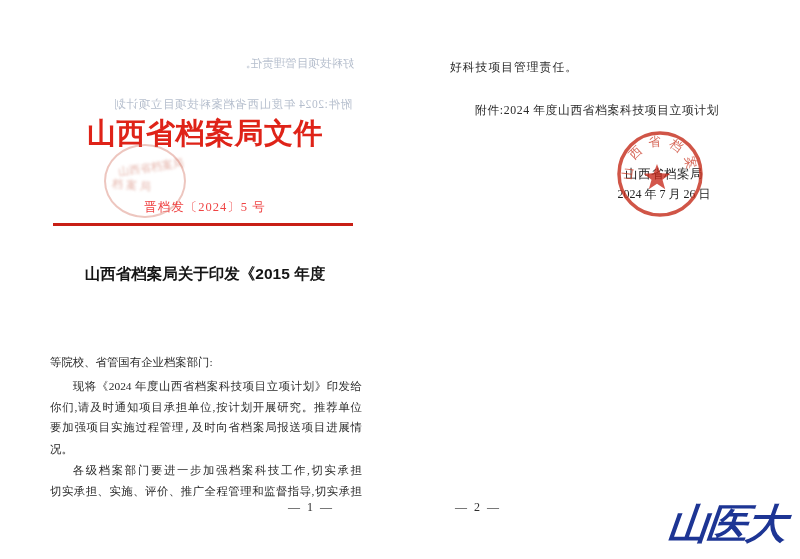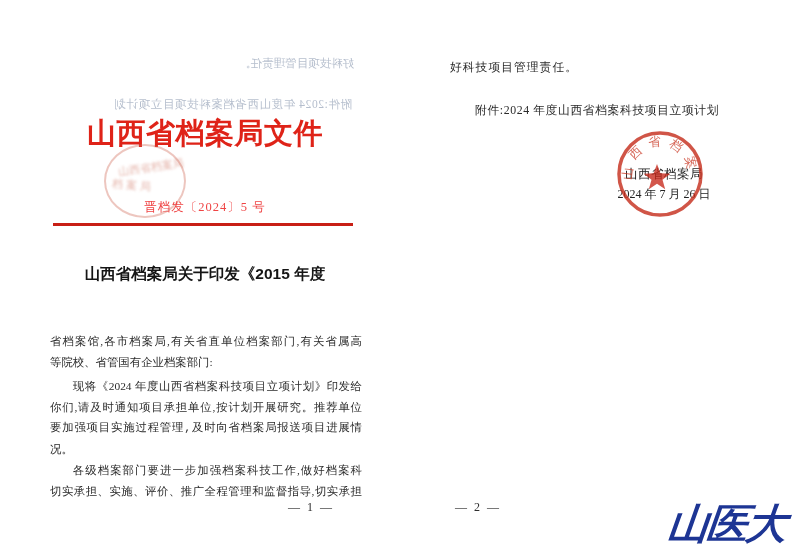--- a/index.html
+++ b/index.html
@@ -157,27 +157,26 @@
     <span class="scribble s1">山西省档案局</span>
     <span class="scribble s2">档案局</span>
   </div>
 
   <div class="abs doc-number">晋档发〔2024〕5 号</div>
 
   <div class="abs red-rule"></div>
 
   <div class="abs notice-title nt1">山西省档案局关于印发《2015 年度</div>
 
-  <div class="abs body-line bl1 fill">省档案馆,各市档案局,有关省直单位档案部门,有关省属高</div>
   <div class="abs body-line bl2">等院校、省管国有企业档案部门:</div>
   <div class="abs body-line bl3 fill ind">现将《2024 年度山西省档案科技项目立项计划》印发给</div>
   <div class="abs body-line bl4 fill">你们,请及时通知项目承担单位,按计划开展研究。推荐单位</div>
   <div class="abs body-line bl5 fill">要加强项目实施过程管理,及时向省档案局报送项目进展情</div>
   <div class="abs body-line bl6">况。</div>
-  <div class="abs body-line bl7 fill ind">各级档案部门要进一步加强档案科技工作,做好档案科</div>
+  <div class="abs body-line bl7 fill ind">各级档案部门要进一步加强档案科技工作,切实承担</div>
   <div class="abs body-line bl8 fill">切实承担、实施、评价、推广全程管理和监督指导,切实承担</div>
 
   <div class="abs page-num pn1">— 1 —</div>
   <div class="abs page-num pn2">— 2 —</div>
 
   <div class="abs cont-line">好科技项目管理责任。</div>
   <div class="abs attach-line">附件:2024 年度山西省档案科技项目立项计划</div>
 
   <div class="abs sig-org">山西省档案局</div>
   <div class="abs sig-date">2024 年 7 月 26 日</div>

